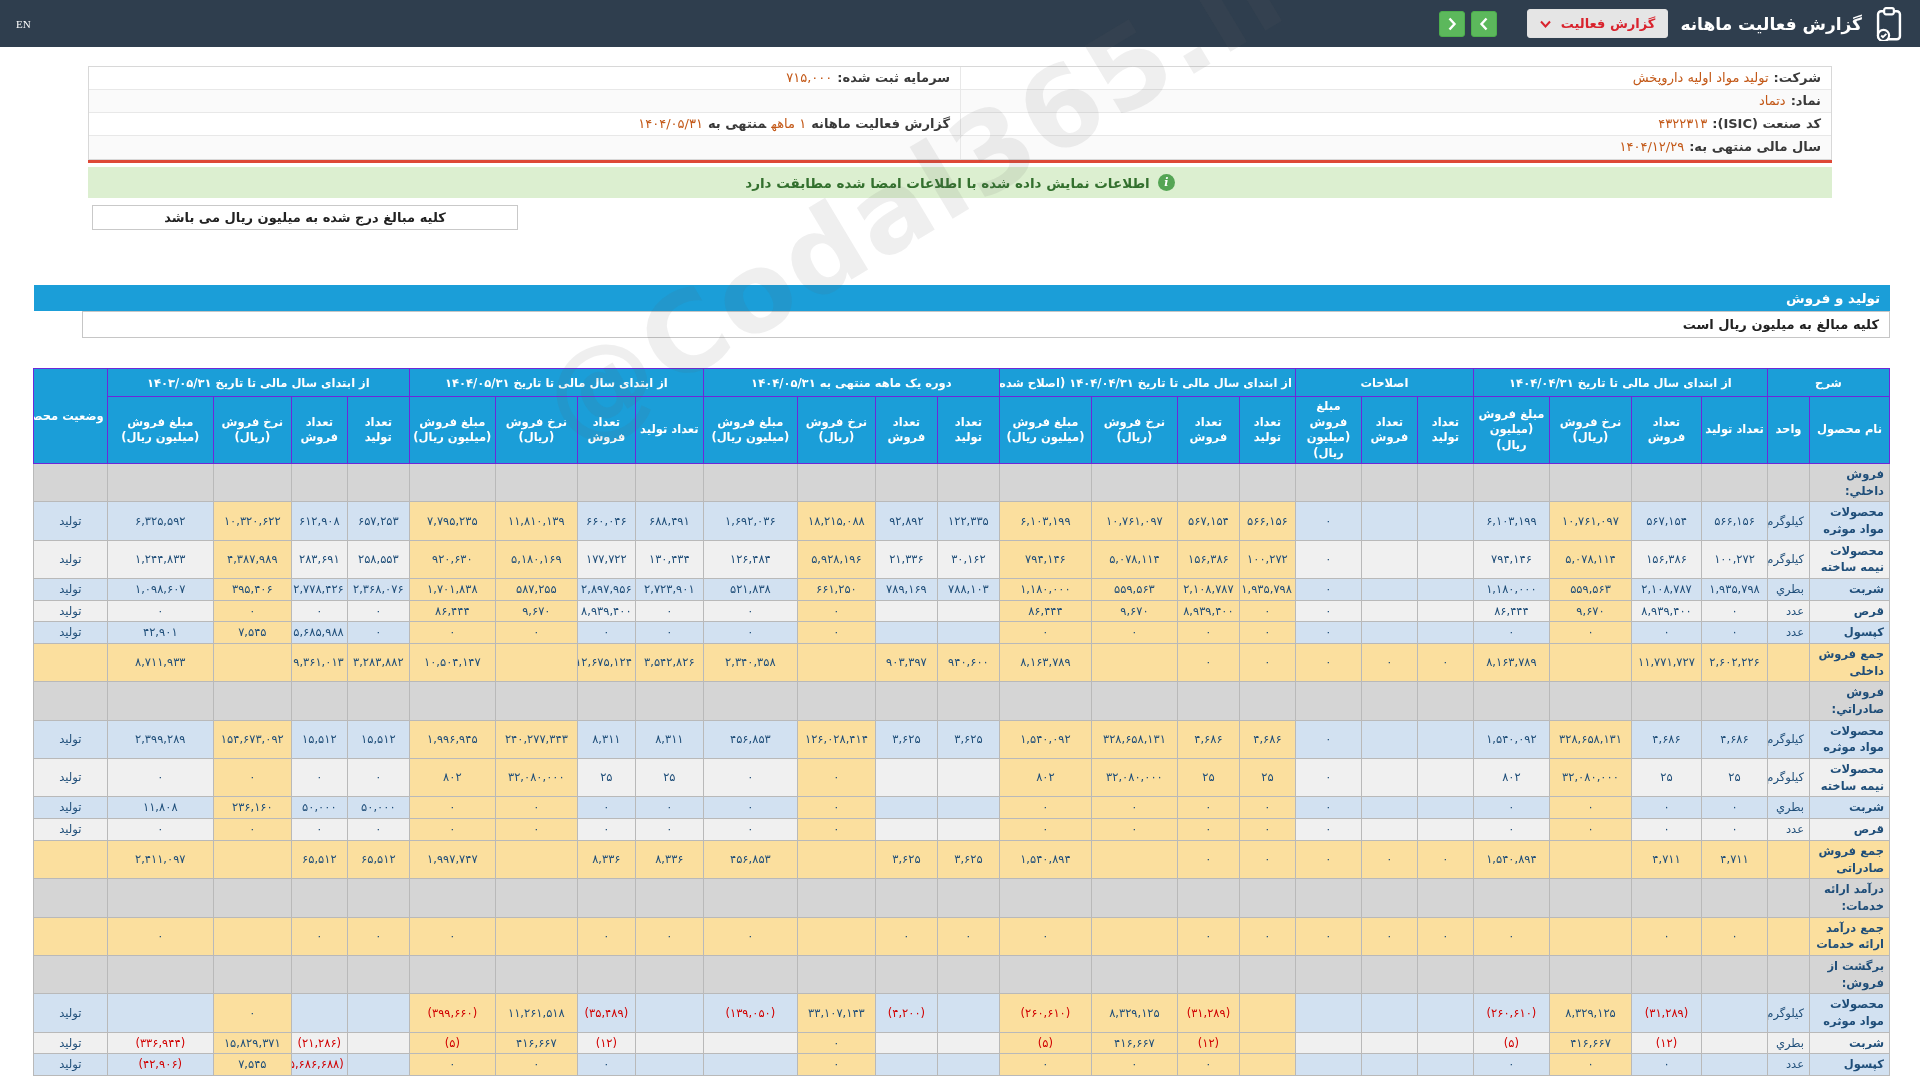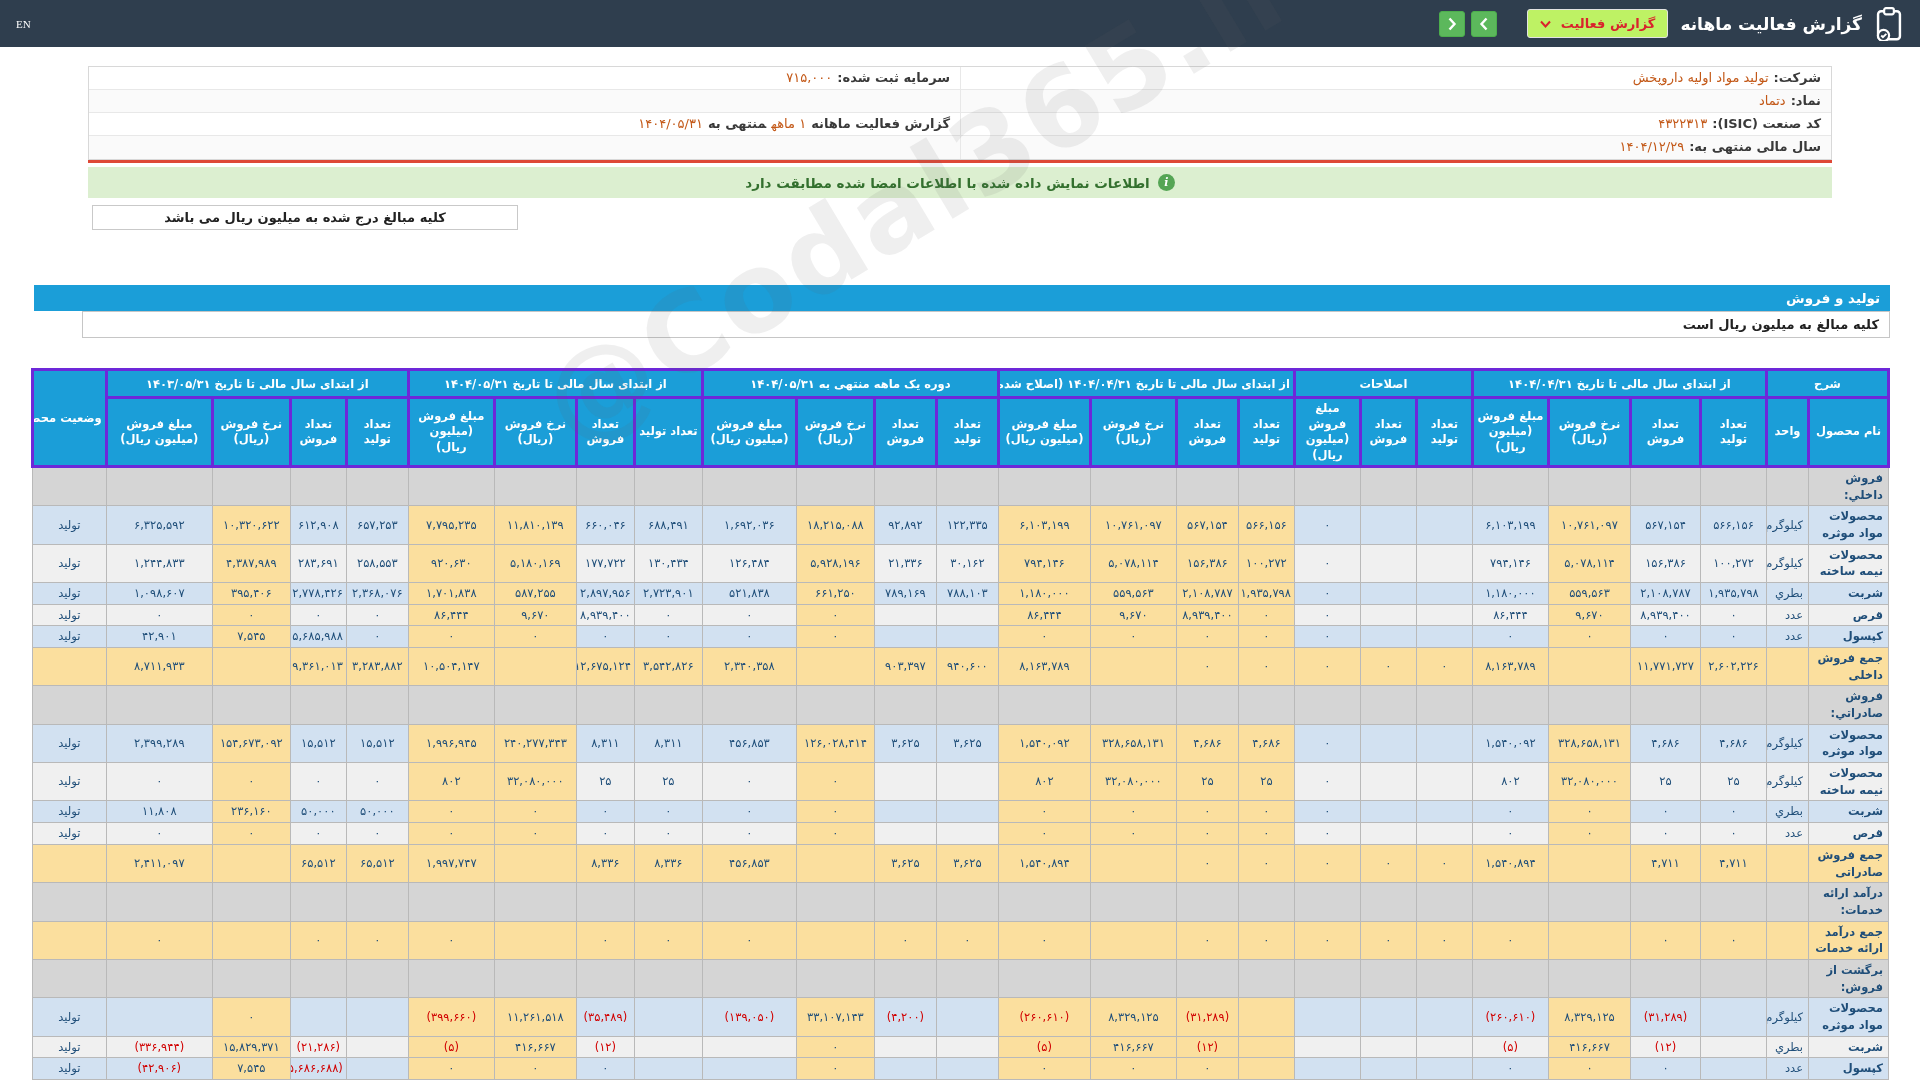--- a/index.html
+++ b/index.html
@@ -11,21 +11,21 @@
   }
   
   .topbar{
     position:absolute; top:0; right:0; width:1920px; height:47px;
     background:#2f3e4e; display:flex; justify-content:space-between;
     align-items:center; padding:0 16px;
   }
   .brand{ display:flex; align-items:center; gap:12px; }
   .page-title{ color:#fff; font-size:17px; font-weight:bold; }
   .report-select{
-    display:flex; align-items:center; gap:10px; background:#bef264;
+    display:flex; align-items:center; gap:10px; background:#e5e5e5;
     border:1px solid #e2e2e2; border-radius:3px; height:29px; padding:0 12px;
     cursor:pointer;
   }
   .report-select .sel-lbl{ color:#d9232d; font-size:13px; font-weight:bold; }
   .navbtns{ display:flex; gap:6px; margin-right:18px; }
   .navbtn{
     width:26px; height:26px; border-radius:3px; background:#5cb85c;
     border:1px solid #4cae4c; display:flex; align-items:center; justify-content:center;
     cursor:pointer; padding:0;
   }
@@ -67,21 +67,21 @@
   }
   .amounts-row{
     position:absolute; top:311px; right:30px; width:1808px; height:27px;
     border:1px solid #c6c6c6; background:#fff; color:#222; font-weight:bold;
     font-size:13px; line-height:25px; padding-right:10px;
   }
   
   .table-wrap{ position:absolute; top:368px; right:30px; width:1856px; }
   table{ border-collapse:collapse; table-layout:fixed; width:1856px; }
   th{
-    background:#1b9ed8; color:#fff; font-weight:bold; border:3px solid #6d28d9;
+    background:#1b9ed8; color:#fff; font-weight:bold; border:1px solid #6d28d9;
     padding:2px 3px; text-align:center; vertical-align:middle;
   }
   tr.h1 th{ height:28px; font-size:11.5px; white-space:nowrap; overflow:hidden; }
   tr.h2 th{ height:46px; font-size:11.5px; line-height:1.35; }
   td{
     border:1px solid #b9b9b9; font-size:11.5px; color:#1f4e79; text-align:center;
     padding:2px 3px; line-height:1.45; vertical-align:middle; overflow:hidden;
     background:#fff;
   }
   td.b{ background:#d2e1f1; }

